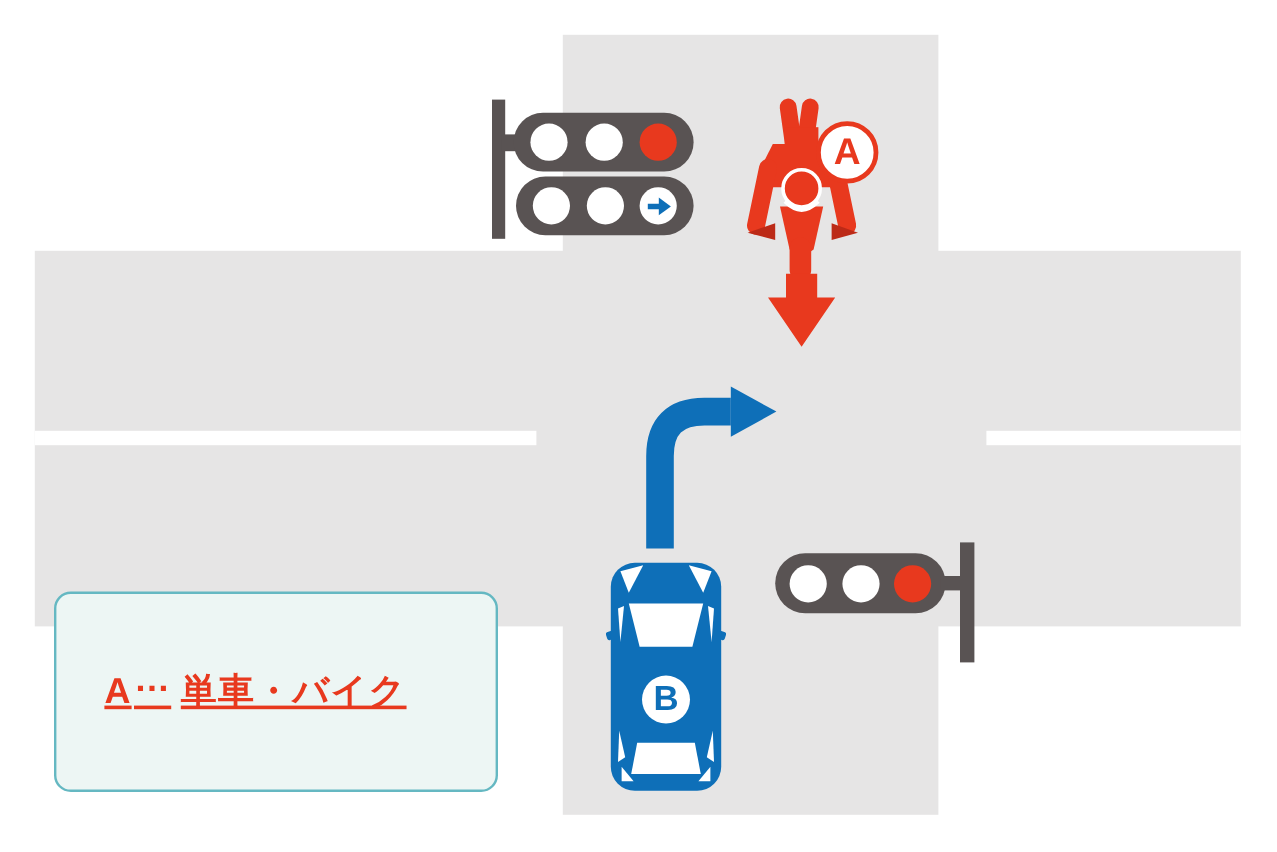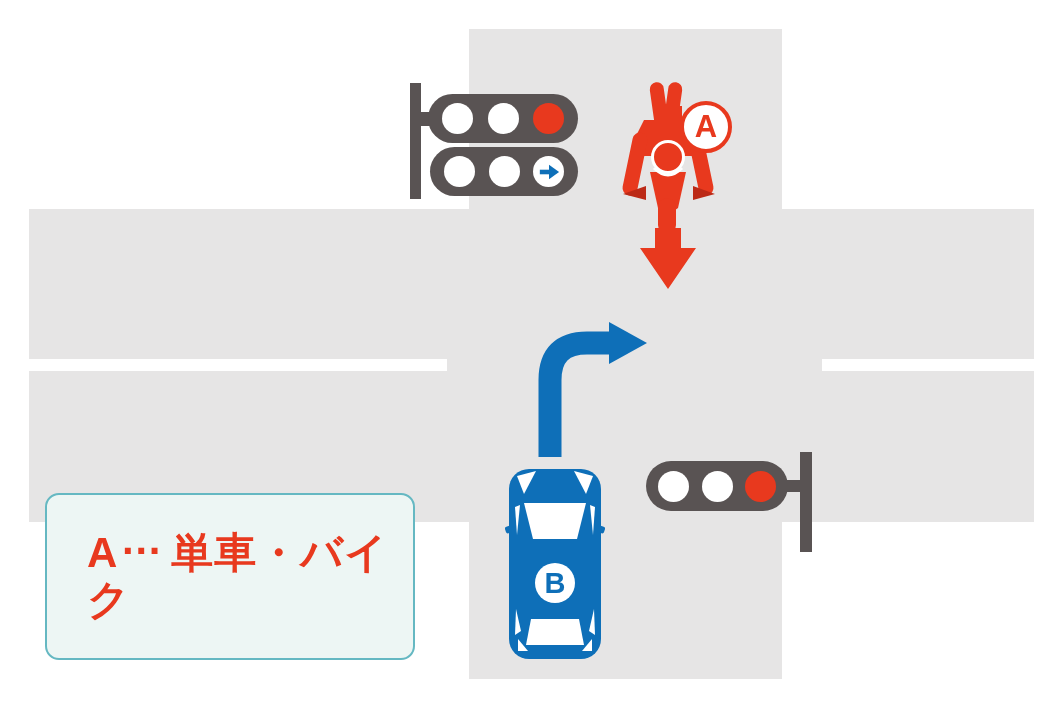--- a/index.html
+++ b/index.html
@@ -33,21 +33,21 @@
   .badge-a{left:680px;top:101px;width:44px;height:44px;border:4px solid var(--red);
            color:var(--red);font-size:31px;z-index:6;}
   .badge-b{left:535px;top:563px;width:40px;height:40px;color:var(--blue);
            font-size:29px;z-index:6;}
 
   
   .legend{left:45px;top:493px;width:370px;height:167px;background:var(--legend-bg);
           border:2px solid var(--legend-border);border-radius:14px;box-sizing:border-box;
           display:flex;flex-direction:column;justify-content:center;gap:13px;
           padding-left:40px;z-index:7;}
-  .legend-row{font-size:42px;font-weight:bold;line-height:1.1;letter-spacing:1px;}
+  .legend-row{font-size:30px;font-weight:bold;line-height:1.1;letter-spacing:1px;text-decoration:underline;}
   .legend-row.red{color:var(--red);}
   .legend-row.blue{color:var(--blue);}
   .ellipsis{position:relative;top:-0.32em;margin:0 8px 0 2px;letter-spacing:1px;}
   .z5{z-index:5;}
 </style>
 </head>
 <body>
 
 <div class="scene">
 

